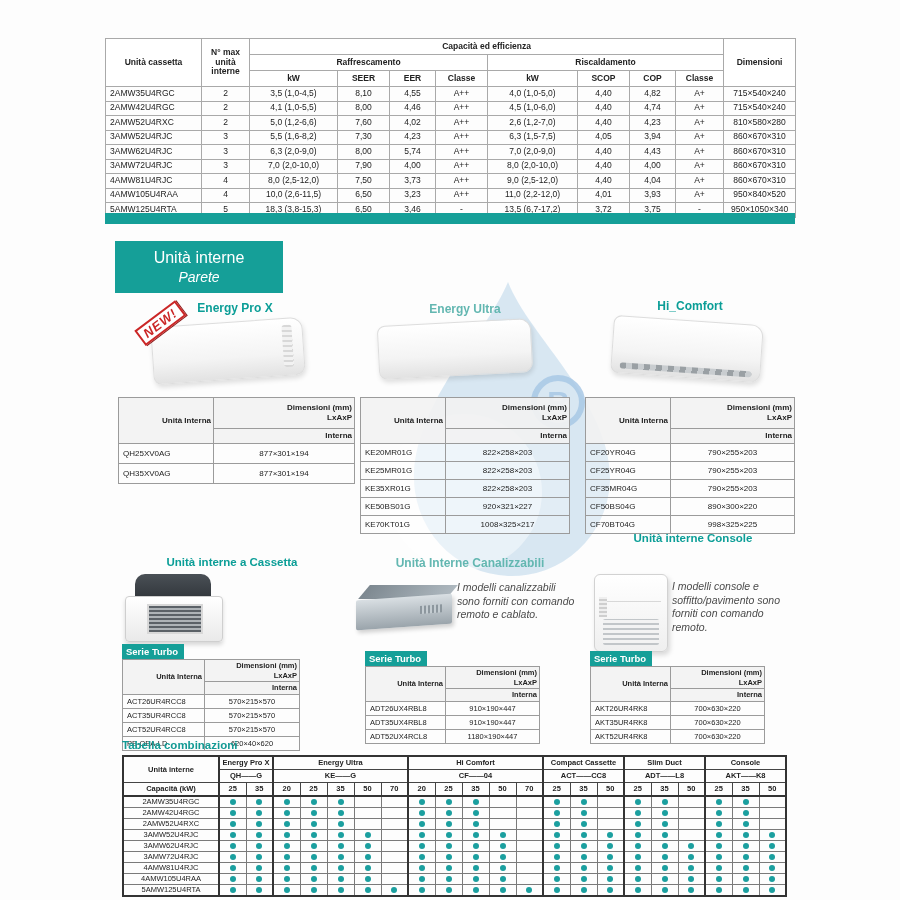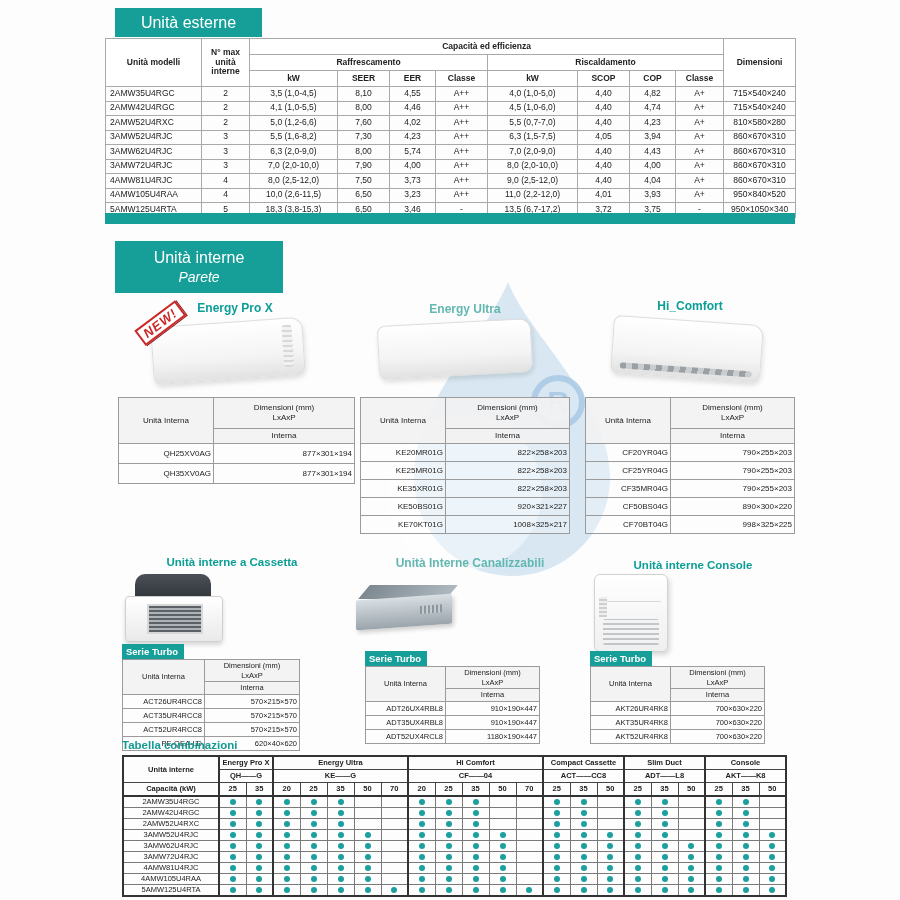--- a/index.html
+++ b/index.html
@@ -26,39 +26,39 @@
 
   
   .sec-title{font-weight:bold;font-size:12px;color:#0b9e97;text-align:center;}
   .sec-title.light{color:#63b7b1;}
   #title-prox{left:115px;top:301px;width:240px;}
   #title-ultra{left:360px;top:302px;width:210px;}
   #title-hic{left:585px;top:299px;width:210px;}
 
   
   .unit-table{border-collapse:collapse;table-layout:fixed;}
-  .unit-table th{background:rgba(242,242,242,0.92);font-weight:normal;border:1px solid #9b9b9b;
-        font-size:8px;text-align:center;line-height:1.25;padding:0 2px;}
-  .unit-table td{border:1px solid #9b9b9b;font-size:8px;text-align:right;padding:0 2px;background:rgba(255,255,255,0.25);}
-  .unit-table td.model{text-align:right;padding-left:4px;}
+  .unit-table th{background:rgba(242,242,242,0.92);font-weight:bold;border:1px solid #9b9b9b;
+        font-size:8px;text-align:right;line-height:1.25;padding:0 2px;}
+  .unit-table td{border:1px solid #9b9b9b;font-size:8px;text-align:center;padding:0 2px;background:rgba(255,255,255,0.25);}
+  .unit-table td.model{text-align:left;padding-left:4px;}
   #table-prox{left:118px;top:397px;width:237px;}
   #table-ultra{left:360px;top:397px;width:210px;}
   #table-hic{left:585px;top:397px;width:210px;}
   #table-prox td{height:19px;} #table-ultra td,#table-hic td{height:17px;}
   .unit-table th.dh{height:30px;} .unit-table th.sh{height:14px;}
   .small-table th.dh{height:21px;} .small-table th.sh{height:12px;}
   .small-table th{font-size:7.5px;} .small-table td{font-size:7.5px;height:13px;}
   #table-cass{left:122px;top:659px;width:178px;}
   #table-canal{left:365px;top:666px;width:175px;}
   #table-cons{left:590px;top:666px;width:175px;}
 
   
   #title-cass{left:113px;top:556px;width:238px;font-size:11.5px;}
   #title-canal{left:355px;top:556px;width:230px;font-size:12px;}
-  #title-cons{left:583px;top:559px;width:220px;font-size:11.5px;}
+  #title-cons{left:583px;top:532px;width:220px;font-size:11.5px;}
   .desc{font-style:italic;font-size:10.5px;color:#4b4b4b;line-height:1.3;}
   #desc-cass{left:228px;top:586px;width:108px;}
   #desc-canal{left:457px;top:581px;width:120px;}
   #desc-cons{left:672px;top:580px;width:122px;}
   .serie{background:#159f98;color:#fff;font-weight:bold;font-size:9.5px;padding:2px 6px 2px 4px;}
   #serie-cass{left:122px;top:644px;}
   #serie-canal{left:365px;top:651px;}
   #serie-cons{left:590px;top:651px;}
 
   
@@ -110,40 +110,37 @@
 
 <div class="page">
 
   <svg class="watermark" style="left:390px;top:280px;" width="240" height="300" viewBox="0 0 240 300">
     <path d="M118 2 C 96 55, 28 118, 24 193 a 98 99 0 0 0 196 8 C 222 124, 140 58, 118 2 Z" fill="#b9d5ea" opacity="0.55"></path>
     <circle cx="74" cy="212" r="78" fill="#ffffff" opacity="0.45"></circle>
     <circle cx="168" cy="122" r="24" fill="none" stroke="#a8c8e5" stroke-width="6" opacity="0.85"></circle>
     <text x="168" y="132" font-size="30" font-weight="bold" fill="#a8c8e5" opacity="0.85" text-anchor="middle" font-family="Liberation Sans, sans-serif">R</text>
   </svg>
 
-  <div class="tealbox" id="outdoor-title">
-    <span>Unità esterne</span>
-  </div>
   <table id="outdoor-table">
       <colgroup>
         <col style="width:96px">
         <col style="width:48px">
         <col style="width:88px">
         <col style="width:52px">
         <col style="width:46px">
         <col style="width:52px">
         <col style="width:90px">
         <col style="width:52px">
         <col style="width:46px">
         <col style="width:48px">
         <col style="width:72px">
       </colgroup>
       <tbody>
         <tr>
-          <th rowspan="3">Unità modelli</th>
+          <th rowspan="3">Unità cassetta</th>
           <th rowspan="3">N° max unità interne</th>
           <th colspan="8">Capacità ed efficienza</th>
           <th rowspan="3">Dimensioni</th>
         </tr>
         <tr>
           <th colspan="4">Raffrescamento</th>
           <th colspan="4">Riscaldamento</th>
         </tr>
         <tr>
           <th>kW</th>
@@ -181,21 +178,21 @@
           <td class="">A+</td>
           <td class="">715×540×240</td>
         </tr>
         <tr>
           <td class="model">2AMW52U4RXC</td>
           <td class="">2</td>
           <td class="">5,0 (1,2-6,6)</td>
           <td class="">7,60</td>
           <td class="">4,02</td>
           <td class="">A++</td>
-          <td class="">5,5 (0,7-7,0)</td>
+          <td class="">2,6 (1,2-7,0)</td>
           <td class="">4,40</td>
           <td class="">4,23</td>
           <td class="">A+</td>
           <td class="">810×580×280</td>
         </tr>
         <tr>
           <td class="model">3AMW52U4RJC</td>
           <td class="">3</td>
           <td class="">5,5 (1,6-8,2)</td>
           <td class="">7,30</td>
@@ -400,20 +397,22 @@
   <div class="duct" style="position: absolute; left: 356px; top: 585px; width: 100px; height: 46px;">
     <div class="top"></div>
     <div class="front"></div>
   </div>
   <div class="consoleu" style="position: absolute; left: 594px; top: 574px; width: 72px; height: 76px;">
     <div class="line"></div>
     <div class="sidevent"></div>
     <div class="louver"></div>
   </div>
 
+  <div class="desc" id="desc-canal">I modelli canalizzabili sono forniti con comando remoto e cablato.</div>
+  <div class="desc" id="desc-cons">I modelli console e soffitto/pavimento sono forniti con comando remoto.</div>
 
   <div class="serie" id="serie-cass">Serie Turbo</div>
   <div class="serie" id="serie-canal">Serie Turbo</div>
   <div class="serie" id="serie-cons">Serie Turbo</div>
 
   <table class="unit-table small-table" id="table-cass">
       <colgroup>
         <col style="width:82px">
         <col>
       </colgroup>

